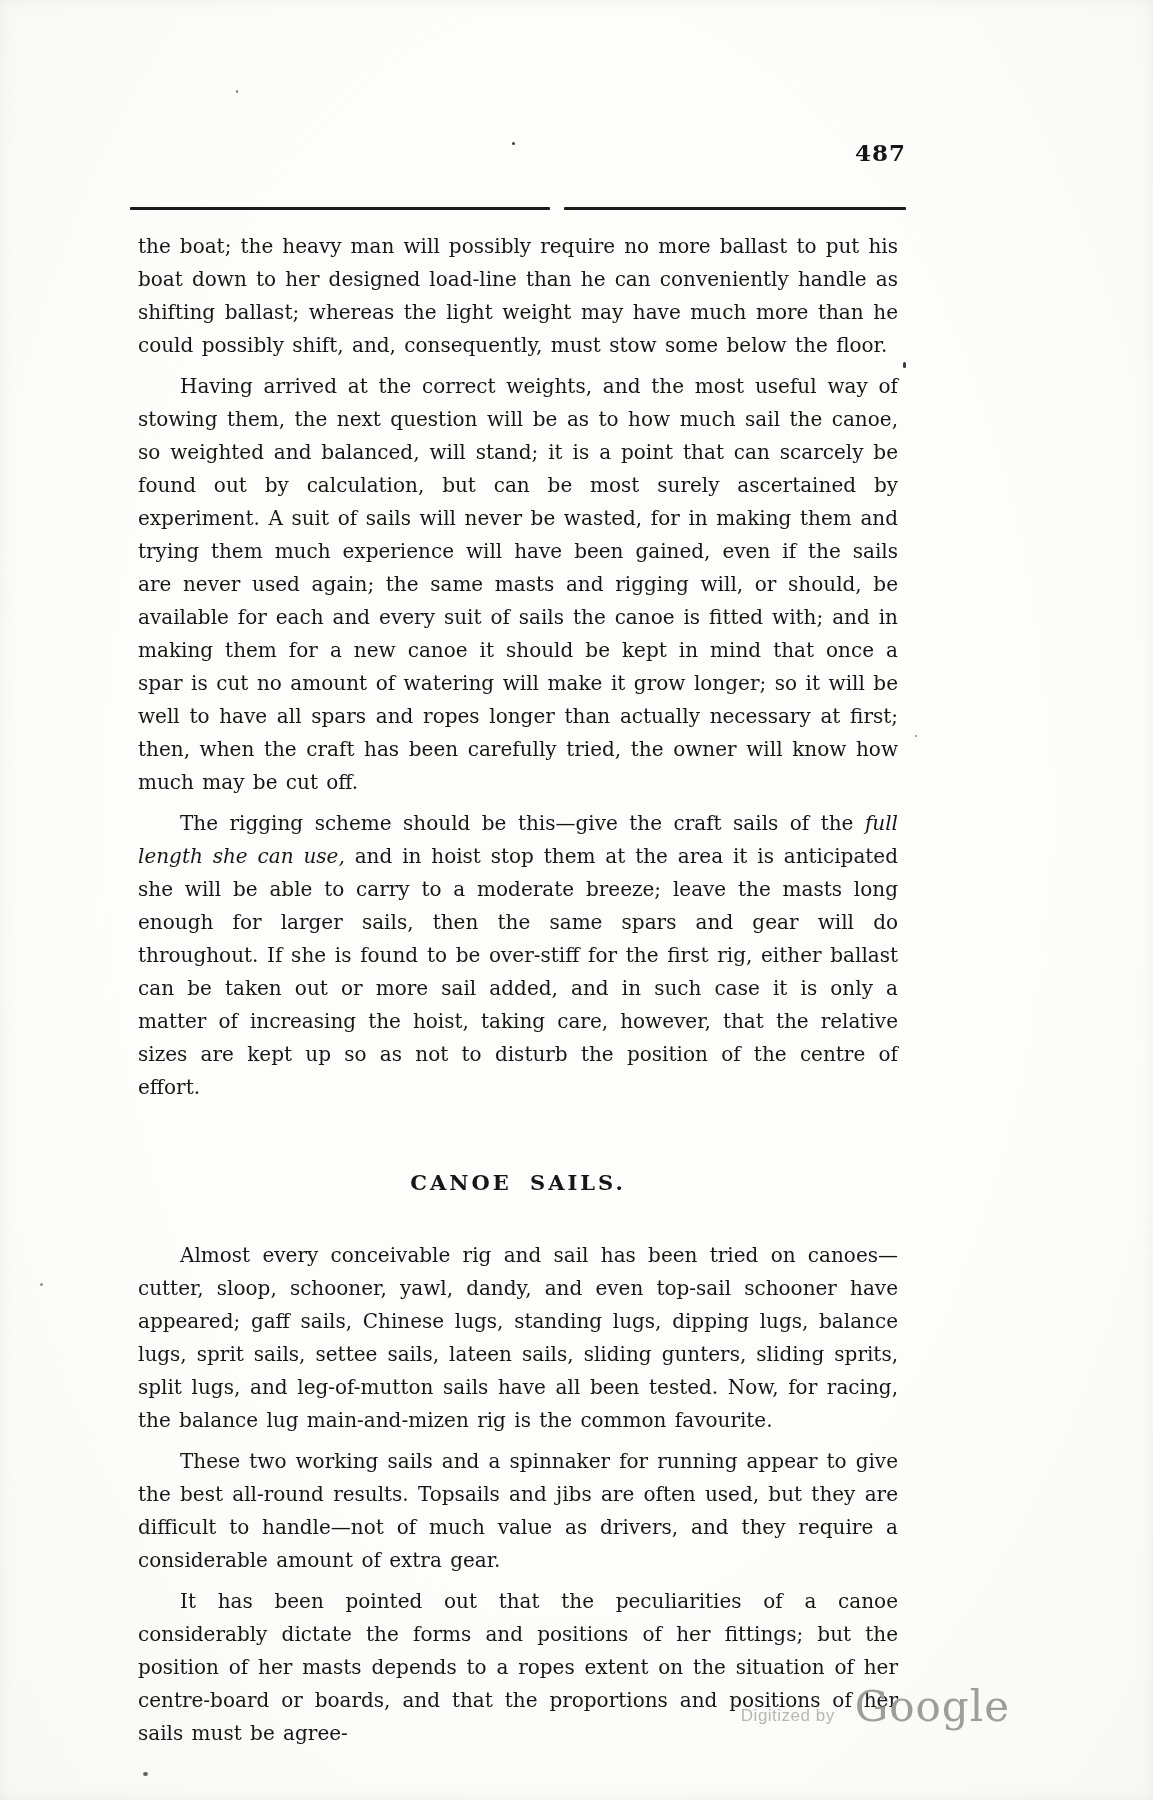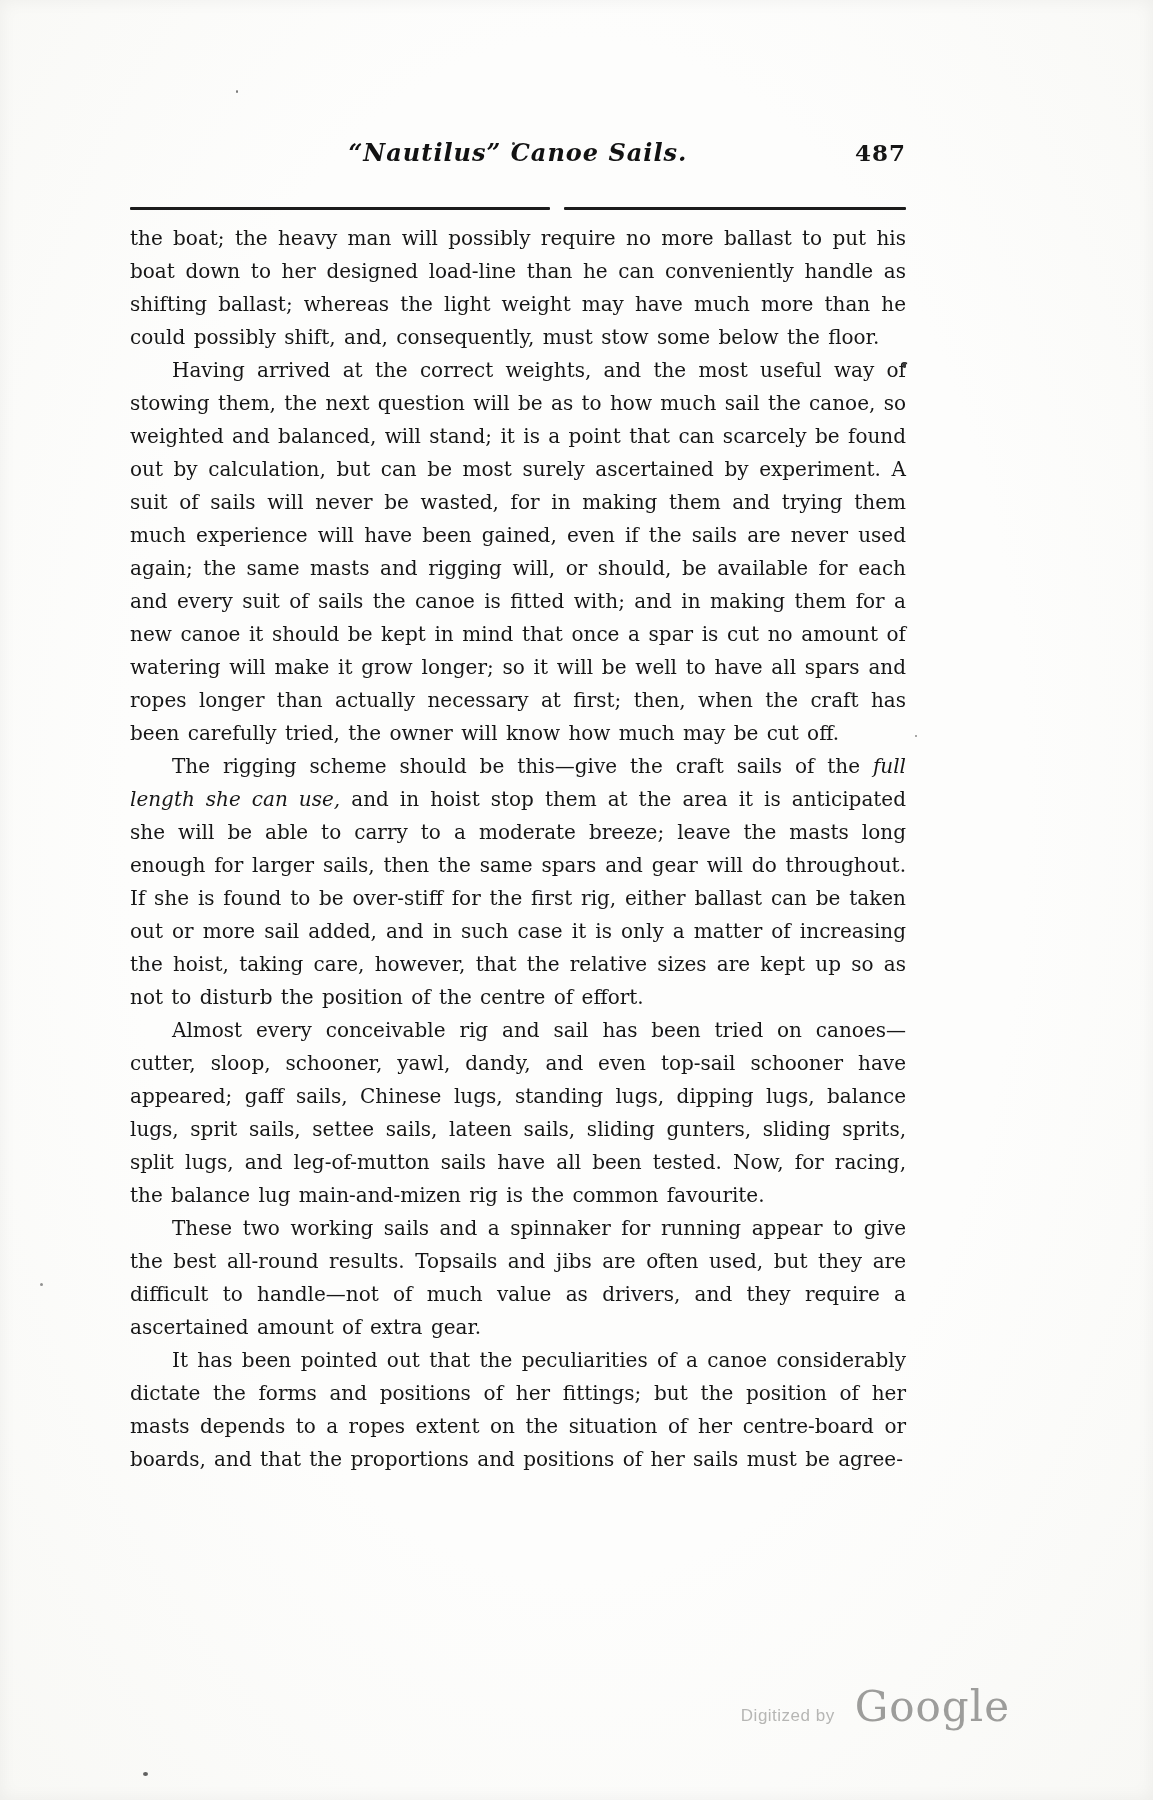--- a/index.html
+++ b/index.html
@@ -60,21 +60,21 @@
     position: absolute;
     left: 130px;
     top: 222px;
     width: 776px;
     font-size: 20px;
     line-height: 33px;
     text-align: justify;
     text-justify: inter-word;
     word-spacing: 2px;
   }
-  .body-para { margin: 0; }
+  .body-para { margin: 8px; }
   .body-para.indent { text-indent: 42px; }
   .it { font-style: italic; }
   .section-heading {
     margin: 62px 0 40px 0;
     text-align: center;
     text-indent: 0;
     font-weight: bold;
     font-size: 21px;
     letter-spacing: 3px;
     word-spacing: 8px;
@@ -113,41 +113,41 @@
   .speck.s4 { left: 236px; top: 90px;  width: 2px; height: 3px; opacity: .7; }
   .speck.s5 { left: 40px;  top: 1283px; width: 3px; height: 3px; opacity: .55; }
   .speck.s6 { left: 915px; top: 735px; width: 2px; height: 2px; opacity: .6; }
 </style>
 </head>
 <body>
 
 <div class="page">
 
   <div class="running-head">
-    <div class="head-title">“Nautilus” Canoe Sails.</div>
     <div class="head-page-number">487</div>
   </div>
 
   <div class="head-rule">
     <div class="seg left"></div>
     <div class="seg right"></div>
   </div>
 
   <div class="text-column">
 
     <p class="body-para"><span>the boat; the heavy man will possibly require no more ballast to put his boat down to her designed load-line than he can conveniently handle as shifting ballast; whereas the light weight may have much more than he could possibly shift, and, consequently, must stow some below the floor.</span></p>
 
     <p class="body-para indent"><span>Having arrived at the correct weights, and the most useful way of stowing them, the next question will be as to how much sail the canoe, so weighted and balanced, will stand; it is a point that can scarcely be found out by calculation, but can be most surely ascertained by experiment. A suit of sails will never be wasted, for in making them and trying them much experience will have been gained, even if the sails are never used again; the same masts and rigging will, or should, be available for each and every suit of sails the canoe is fitted with; and in making them for a new canoe it should be kept in mind that once a spar is cut no amount of watering will make it grow longer; so it will be well to have all spars and ropes longer than actually necessary at first; then, when the craft has been carefully tried, the owner will know how much may be cut off.</span></p>
 
     <p class="body-para indent"><span>The rigging scheme should be this—give the craft sails of the </span><span class="it">full length she can use,</span><span> and in hoist stop them at the area it is anticipated she will be able to carry to a moderate breeze; leave the masts long enough for larger sails, then the same spars and gear will do throughout. If she is found to be over-stiff for the first rig, either ballast can be taken out or more sail added, and in such case it is only a matter of increasing the hoist, taking care, however, that the relative sizes are kept up so as not to disturb the position of the centre of effort.</span></p>
 
+    <p class="body-para section-heading">CANOE SAILS.</p>
 
     <p class="body-para indent"><span>Almost every conceivable rig and sail has been tried on canoes—cutter, sloop, schooner, yawl, dandy, and even top-sail schooner have appeared; gaff sails, Chinese lugs, standing lugs, dipping lugs, balance lugs, sprit sails, settee sails, lateen sails, sliding gunters, sliding sprits, split lugs, and leg-of-mutton sails have all been tested. Now, for racing, the balance lug main-and-mizen rig is the common favourite.</span></p>
 
-    <p class="body-para indent"><span>These two working sails and a spinnaker for running appear to give the best all-round results. Topsails and jibs are often used, but they are difficult to handle—not of much value as drivers, and they require a ascertained amount of extra gear.</span></p>
+    <p class="body-para indent"><span>These two working sails and a spinnaker for running appear to give the best all-round results. Topsails and jibs are often used, but they are difficult to handle—not of much value as drivers, and they require a considerable amount of extra gear.</span></p>
 
     <p class="body-para indent"><span>It has been pointed out that the peculiarities of a canoe considerably dictate the forms and positions of her fittings; but the position of her masts depends to a ropes extent on the situation of her centre-board or boards, and that the proportions and positions of her sails must be agree-</span></p>
 
   </div>
 
   <div class="watermark">
     <span class="prefix">Digitized by</span>
     <span class="logo">Google</span>
   </div>
 

